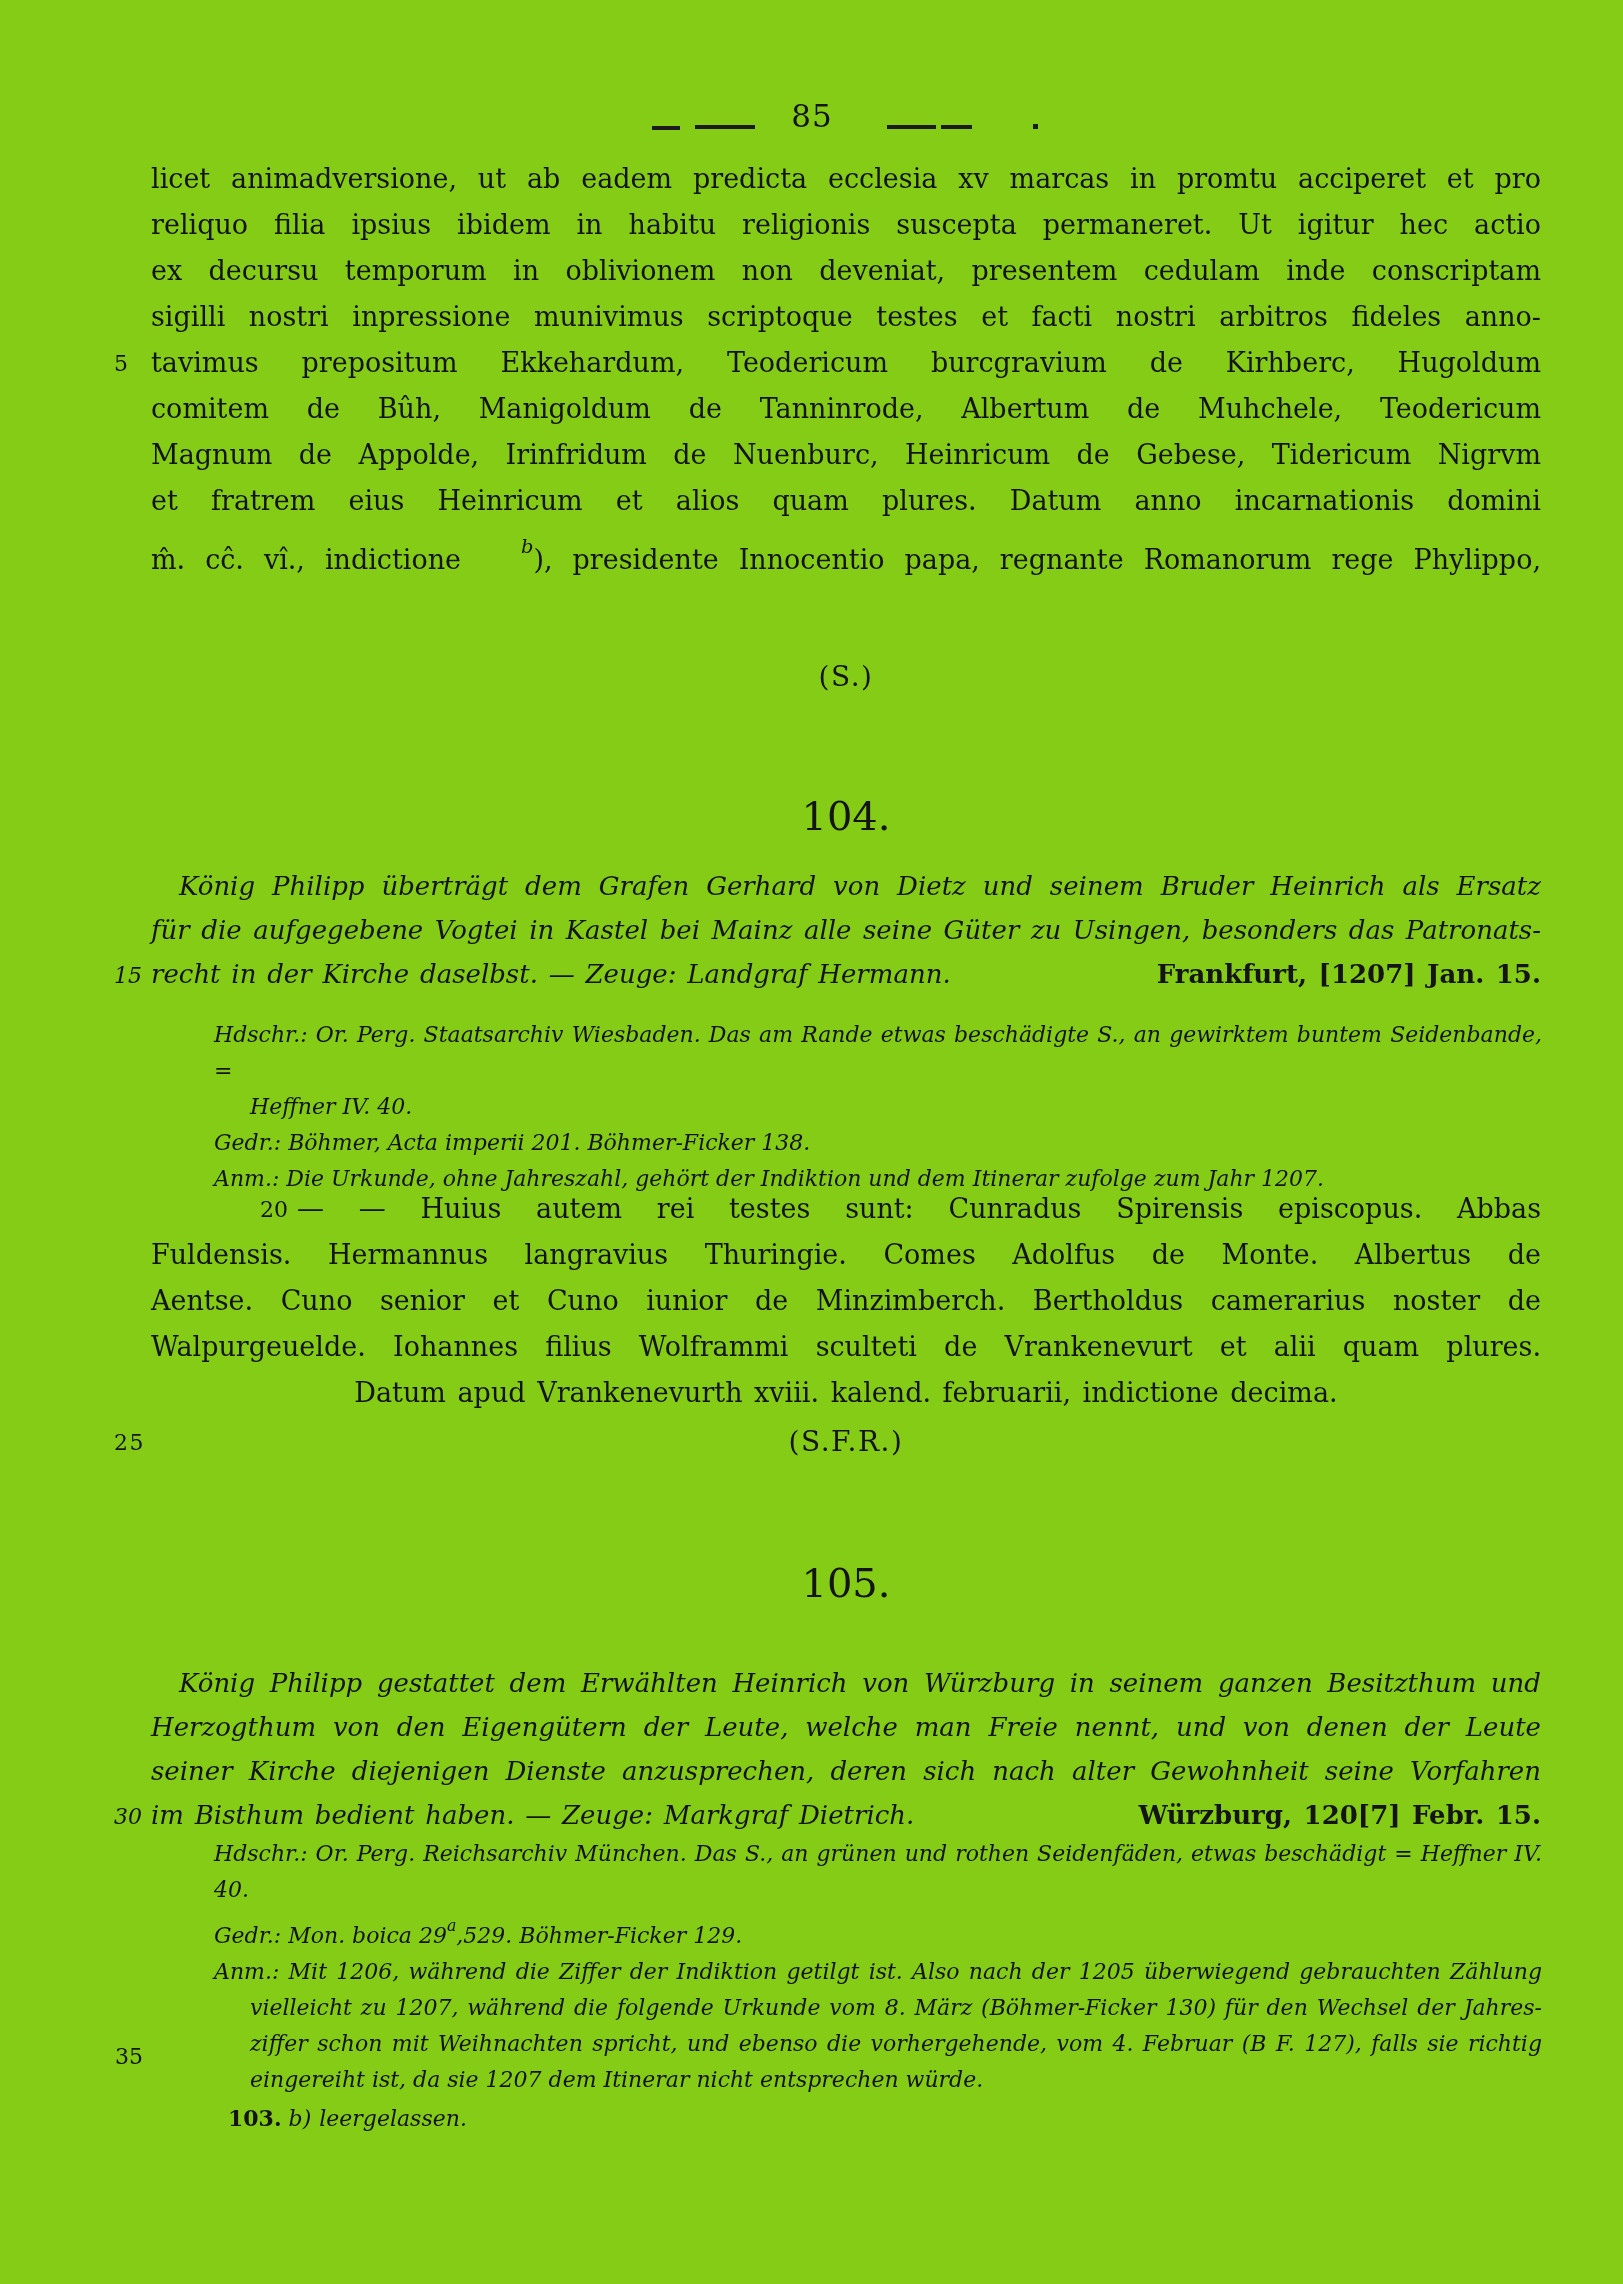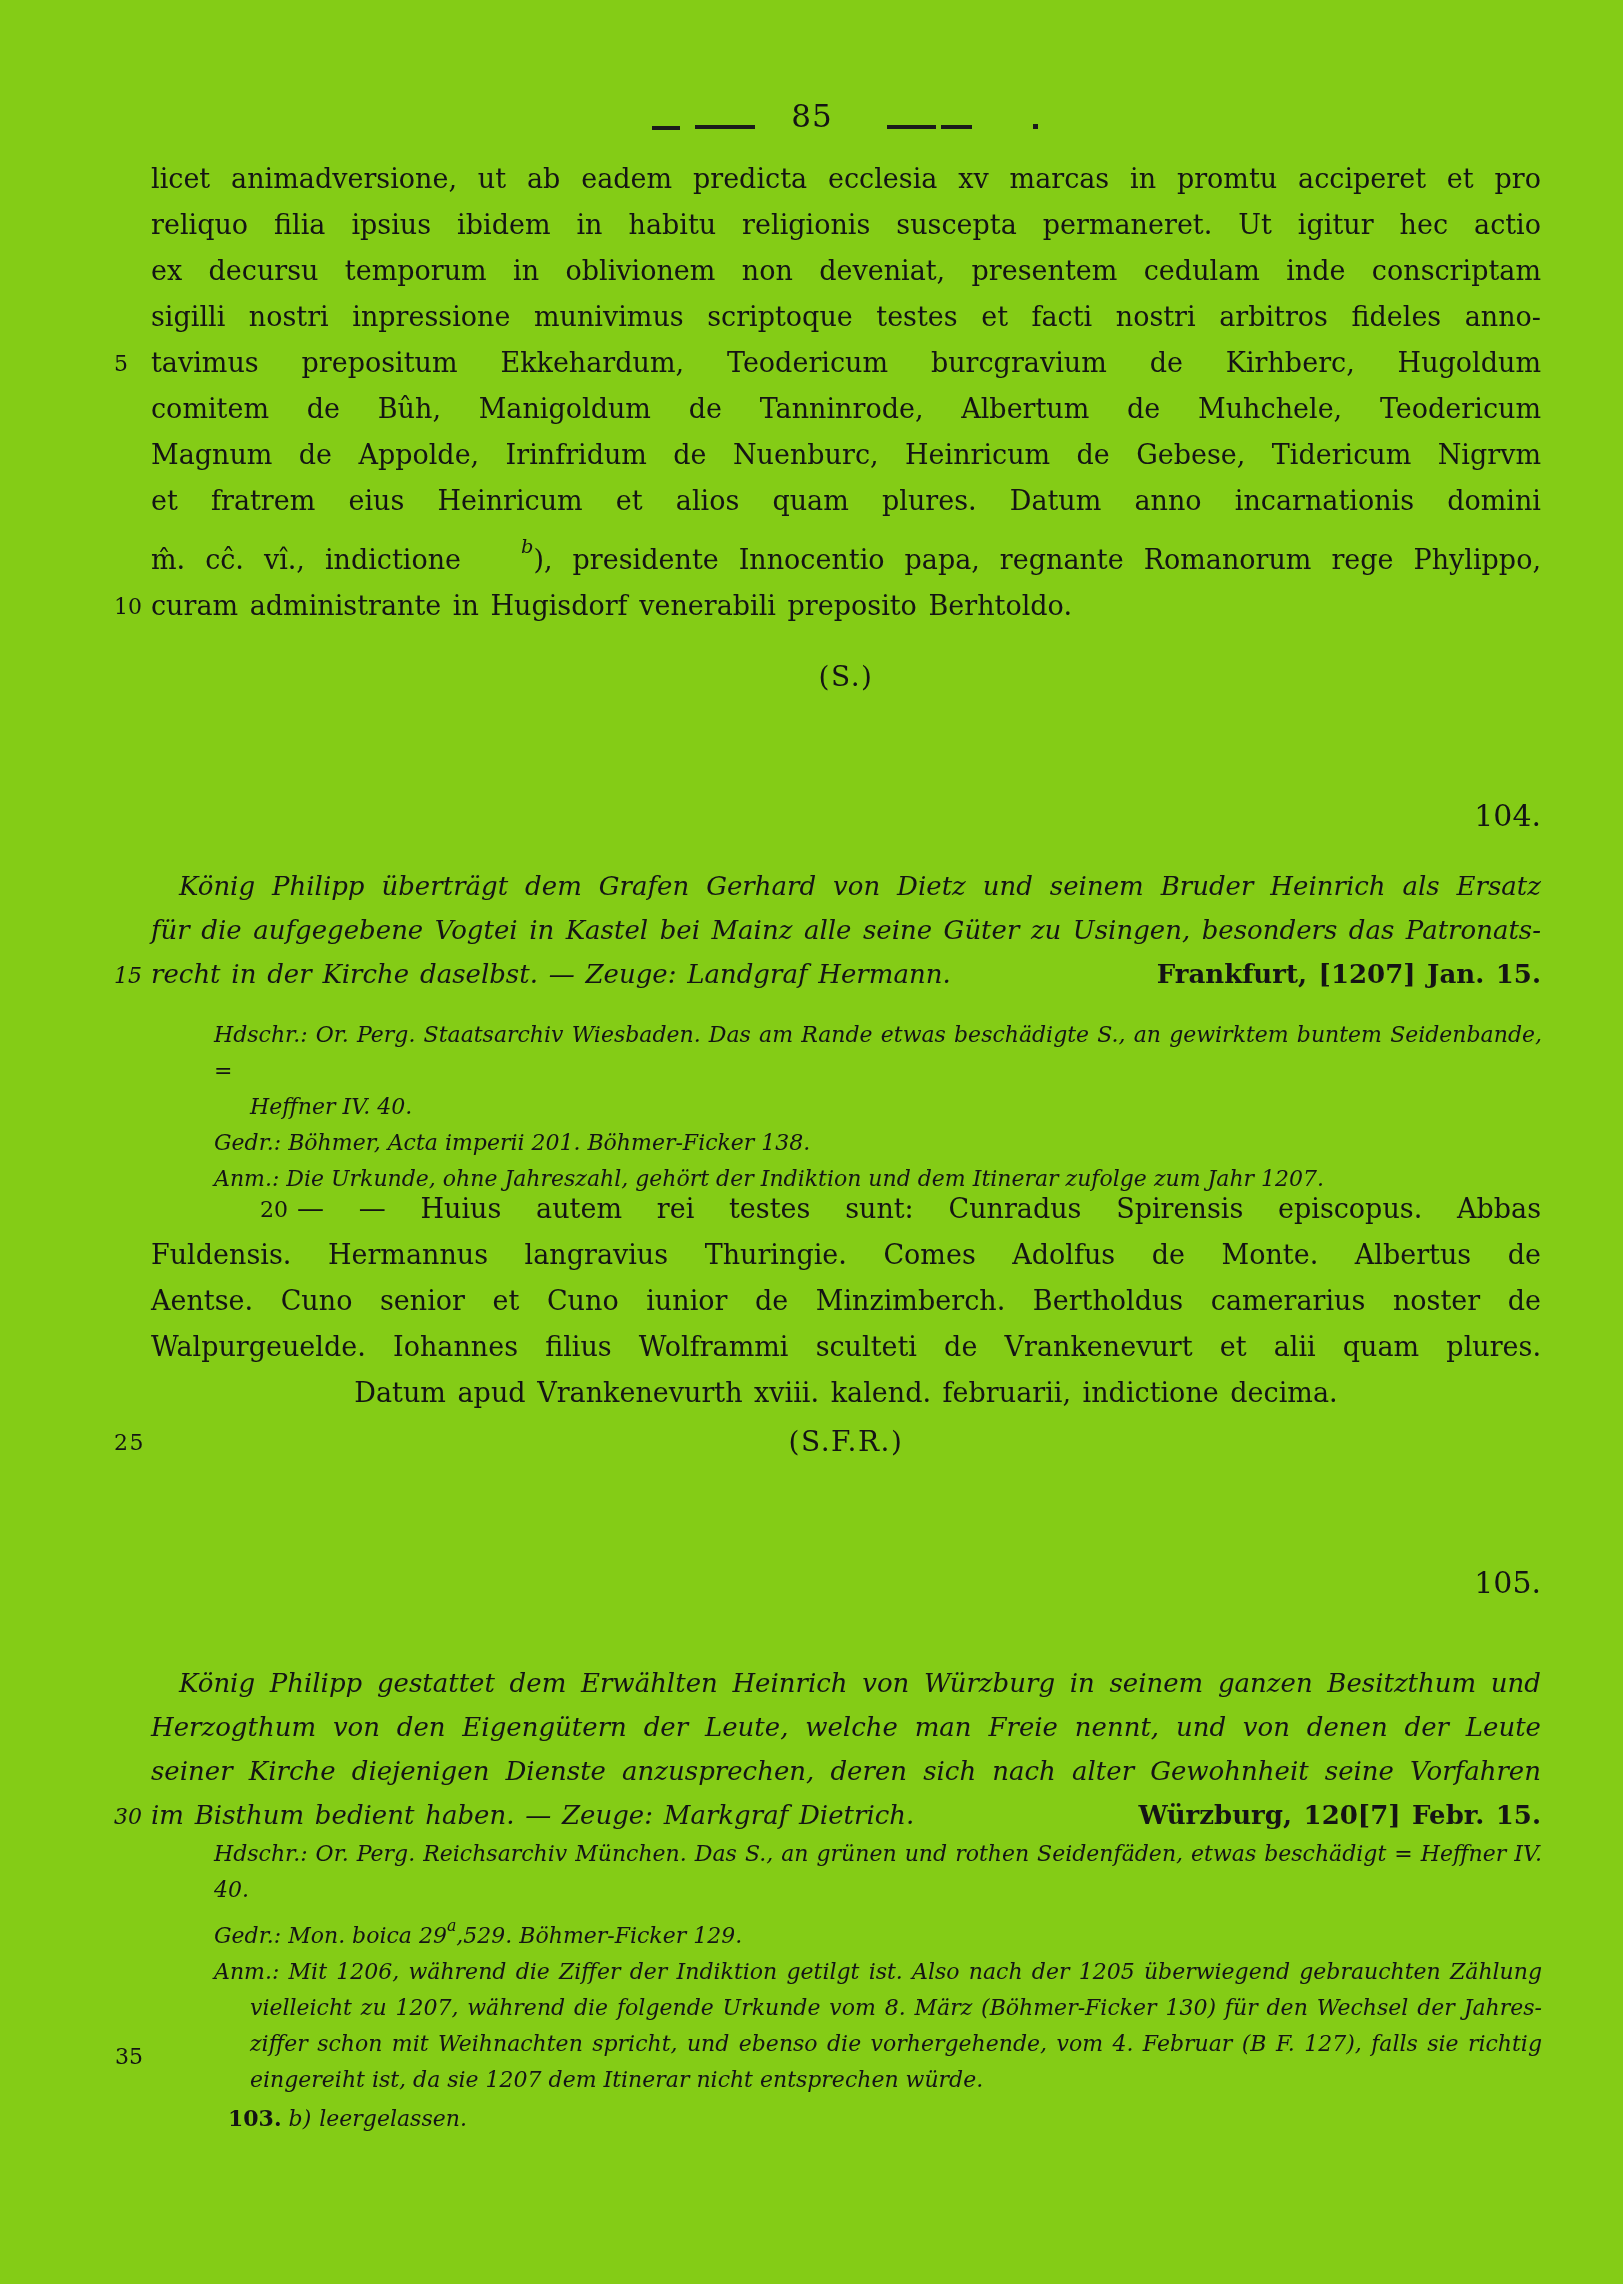--- a/index.html
+++ b/index.html
@@ -28,21 +28,21 @@
   .bodyline.indent-first { text-indent:146px; }
   .margin-num {
     position:absolute; left:-37px; top:13px;
     font-size:22px; line-height:22px; text-align:left;
     text-align-last:left; word-spacing:0;
   }
   sup.fnmark { font-size:0.72em; font-style:italic; vertical-align:34%; }
   .gap-before { margin-left:60px; }
   .seal-line { position:relative; text-align:center; text-align-last:center; font-size:28px; line-height:46px; letter-spacing:1.5px; }
   
-  .charter-number { position:absolute; left:151px; width:1390px; margin:0; text-align:right; font-size:30px; font-weight:400; line-height:46px; }
+  .charter-number { position:absolute; left:151px; width:1390px; margin:0; text-align:center; font-size:40px; font-weight:400; line-height:46px; }
   
   .summary { font-style:italic; }
   .sline {
     position:relative; font-size:26px; line-height:44px;
     text-align:justify; text-align-last:justify; word-spacing:2.5px;
   }
   .sline.first { text-indent:28px; }
   .sline.last { display:flex; justify-content:space-between; align-items:baseline; text-align:left; text-align-last:left; }
   .regest-date { font-style:normal; font-weight:bold; font-size:26px; white-space:nowrap;text-align:right; }
   
@@ -77,24 +77,20 @@
     <div class="bodyline"><span>sigilli nostri inpressione munivimus scriptoque testes et facti nostri arbitros fideles anno-</span></div>
     <div class="bodyline">
       <span class="margin-num">5</span>
       <span>tavimus prepositum Ekkehardum, Teodericum burcgravium de Kirhberc, Hugoldum</span>
     </div>
     <div class="bodyline"><span>comitem de Bûh, Manigoldum de Tanninrode, Albertum de Muhchele, Teodericum</span></div>
     <div class="bodyline"><span>Magnum de Appolde, Irinfridum de Nuenburc, Heinricum de Gebese, Tidericum Nigrvm</span></div>
     <div class="bodyline"><span>et fratrem eius Heinricum et alios quam plures.  Datum anno incarnationis domini</span></div>
     <div class="bodyline">
       <span>m̂. cĉ. vî., indictione</span><sup class="fnmark gap-before">b</sup><span>), presidente Innocentio papa, regnante Romanorum rege Phylippo,</span>
-    </div>
-    <div class="bodyline ragged">
-      <span class="margin-num">10</span>
-      <span>curam administrante in Hugisdorf venerabili preposito Berhtoldo.</span>
     </div>
   </section>
   <section class="textcol" style="top:654px">
     <div class="seal-line"><span>(S.)</span></div>
   </section>
 
   <h2 class="charter-number" style="top:793px">104.</h2>
 
   <section class="textcol summary" style="top:864px">
     <div class="sline first"><span>König Philipp überträgt dem Grafen Gerhard von Dietz und seinem Bruder Heinrich als Ersatz</span></div>

